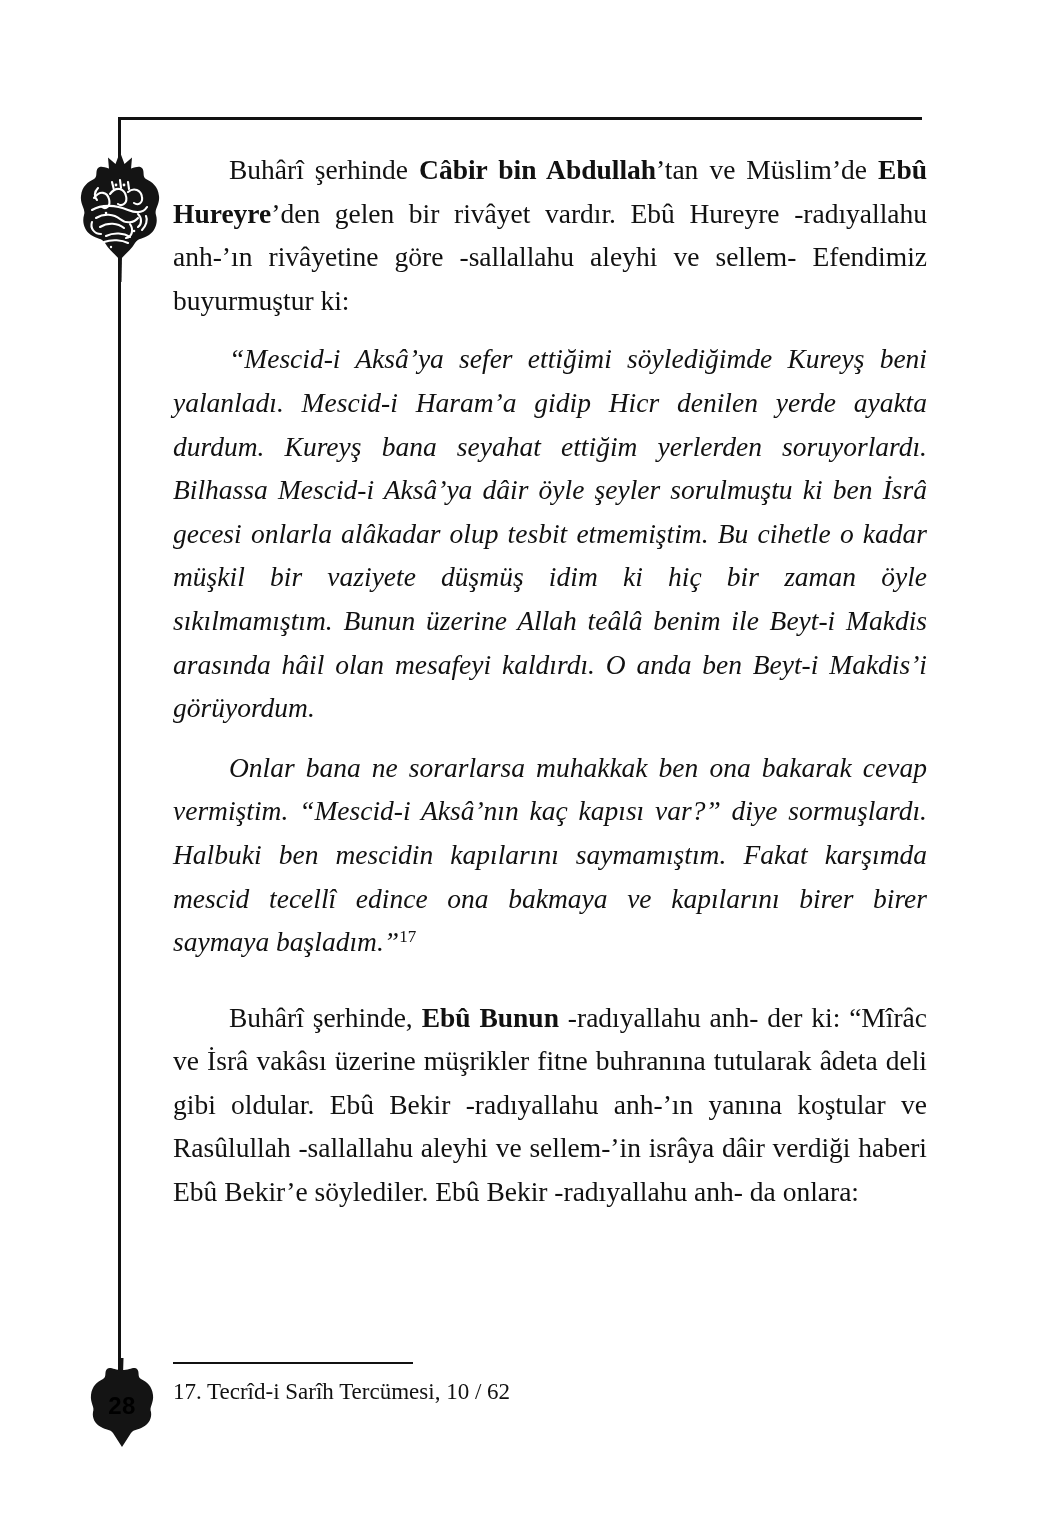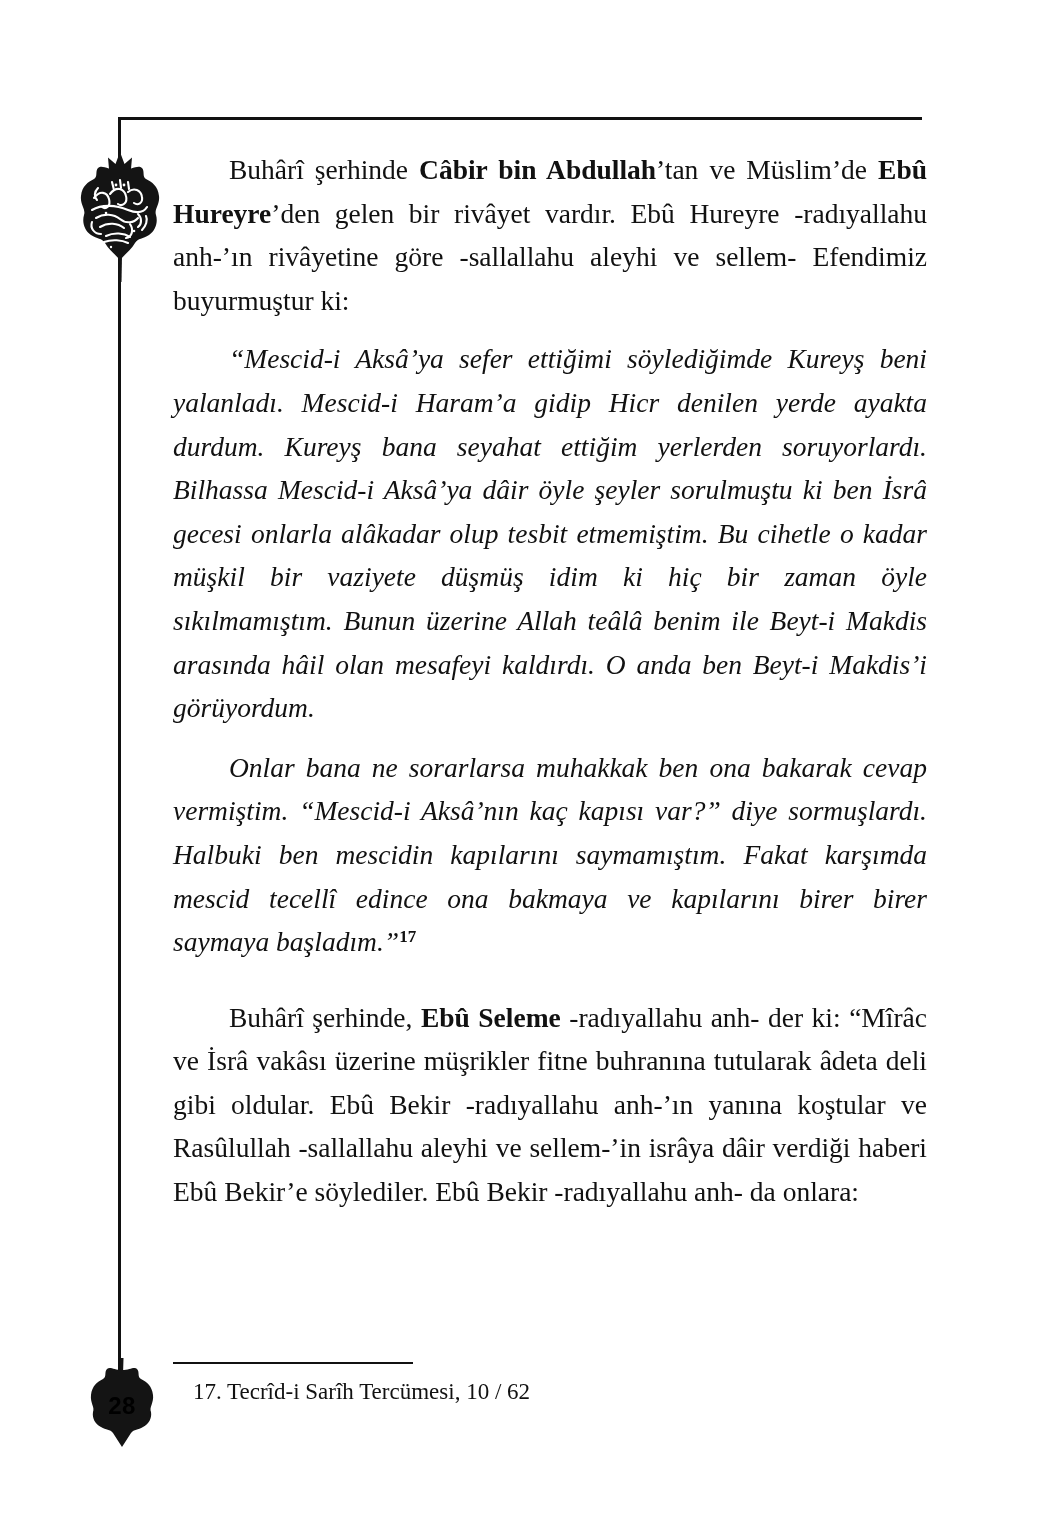--- a/index.html
+++ b/index.html
@@ -97,21 +97,21 @@
     font-style: italic;
     text-indent: 56px;
   }
   .spacer-small { height: 16px; }
   .spacer-quote { height: 15px; }
   .strong-name {
     font-weight: 700;
   }
   sup.footnote-marker {
     font-style: normal;
-    font-weight: 700;
+    font-weight: 400;
     font-size: 0.62em;
     vertical-align: 0.55em;
     line-height: 0;
   }
 
   
   #footnote-block {
     position: absolute;
     left: 173px;
     top: 1362px;
@@ -121,21 +121,20 @@
     width: 240px;
     height: 2px;
     background: #111111;
     margin-bottom: 13px;
   }
   .footnote-text {
     font-size: 23px;
     line-height: 30px;
     text-align: left;
     text-indent: 0;
-    margin-left: 20px;
   }
 </style>
 </head>
 <body>
 
 <div id="page">
 
   <div class="rule-horizontal"></div>
   <div class="rule-vertical"></div>
 
@@ -219,21 +218,21 @@
 
     <div class="spacer-small"></div>
 
     <p class="quote-paragraph">Onlar bana ne sorarlarsa muhakkak ben ona bakarak cevap vermiştim. “Mescid-i Aksâ’nın kaç kapısı var?” diye sormuşlardı. Halbuki ben mescidin kapılarını saymamıştım. Fakat karşımda mescid tecellî edince ona bakmaya ve kapılarını birer birer saymaya başladım.”<sup class="footnote-marker">17</sup></p>
 
     <div class="spacer-small"></div>
 
 
     <div class="spacer-small"></div>
 
-    <p class="body-paragraph">Buhârî şerhinde, <b class="strong-name">Ebû Seleme</b> -radıyallahu anh- der ki: “Mîrâc ve İsrâ vakâsı üzerine müşrikler fitne buhranına tutularak âdeta deli gibi oldular. Ebû Bekir -radıyallahu anh-’ın yanına koştular ve Rasûlullah -sallallahu aleyhi ve sellem-’in isrâya dâir verdiği haberi Ebû Bekir’e söylediler. Ebû Bekir -radıyallahu anh- da onlara:</p>
+    <p class="body-paragraph">Buhârî şerhinde, <b class="strong-name">Ebû Bunun</b> -radıyallahu anh- der ki: “Mîrâc ve İsrâ vakâsı üzerine müşrikler fitne buhranına tutularak âdeta deli gibi oldular. Ebû Bekir -radıyallahu anh-’ın yanına koştular ve Rasûlullah -sallallahu aleyhi ve sellem-’in isrâya dâir verdiği haberi Ebû Bekir’e söylediler. Ebû Bekir -radıyallahu anh- da onlara:</p>
 
     <div class="spacer-small"></div>
 
 
   </div>
 
   <div id="footnote-block">
     <div class="footnote-rule"></div>
     <p class="footnote-text">17. Tecrîd-i Sarîh Tercümesi, 10 / 62</p>
   </div>

